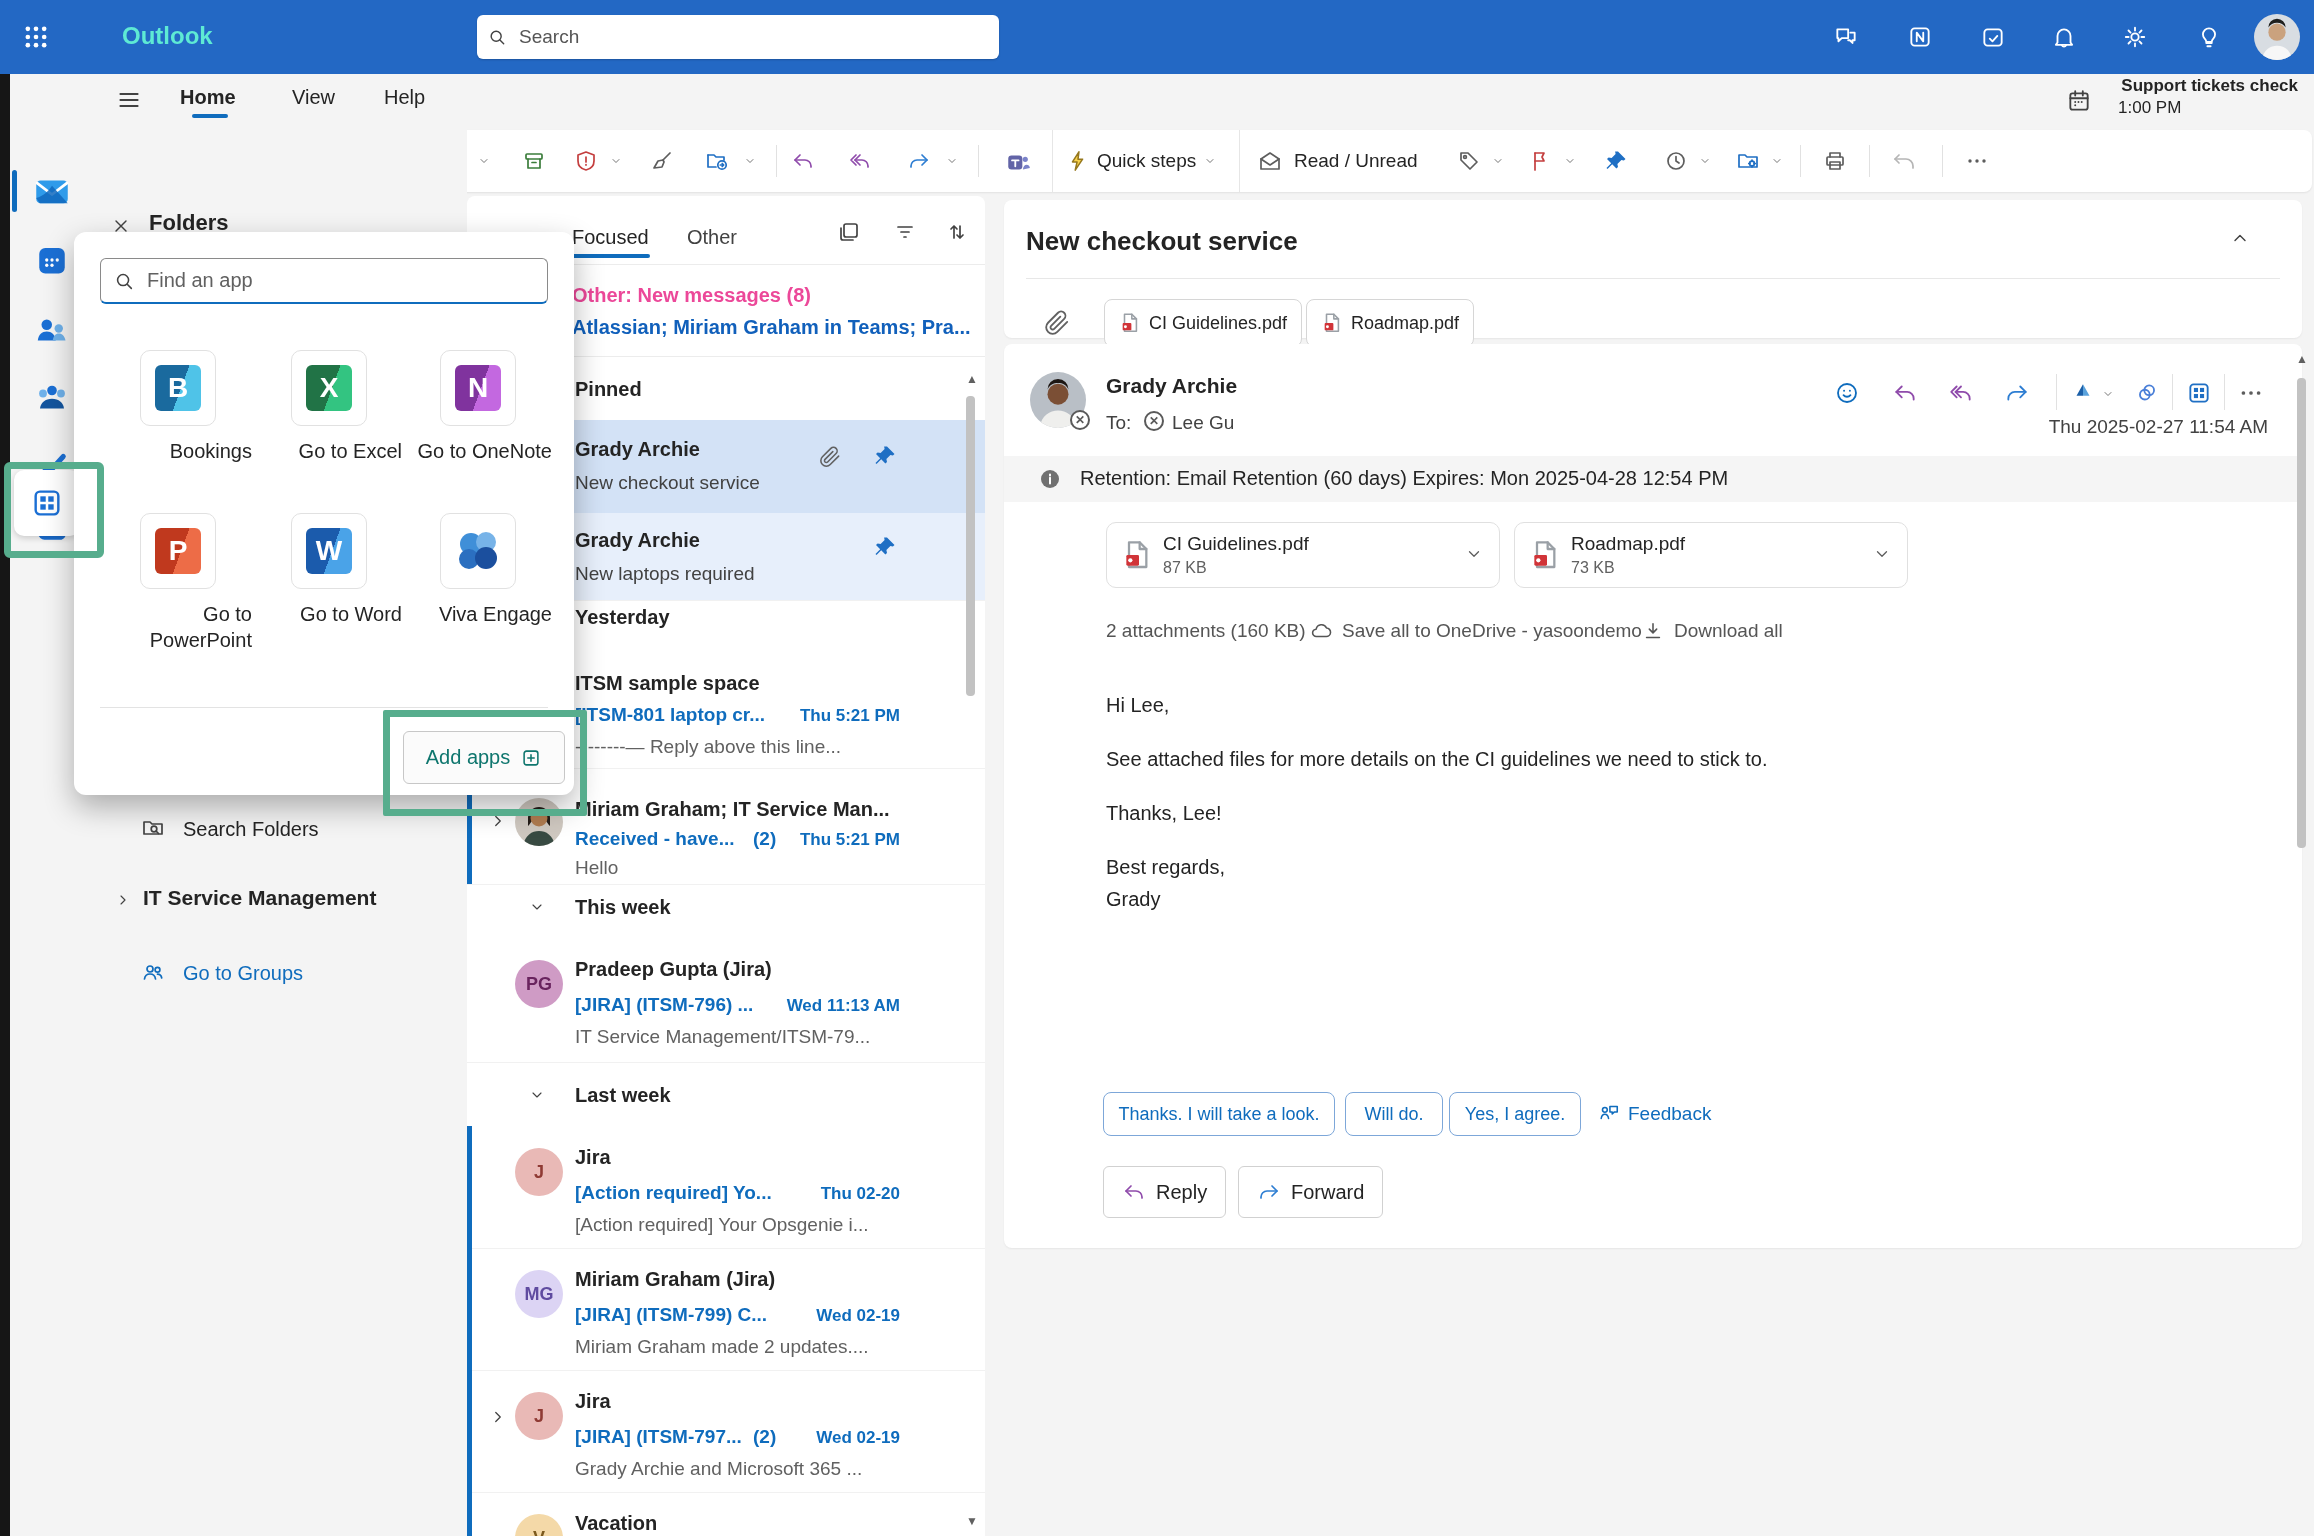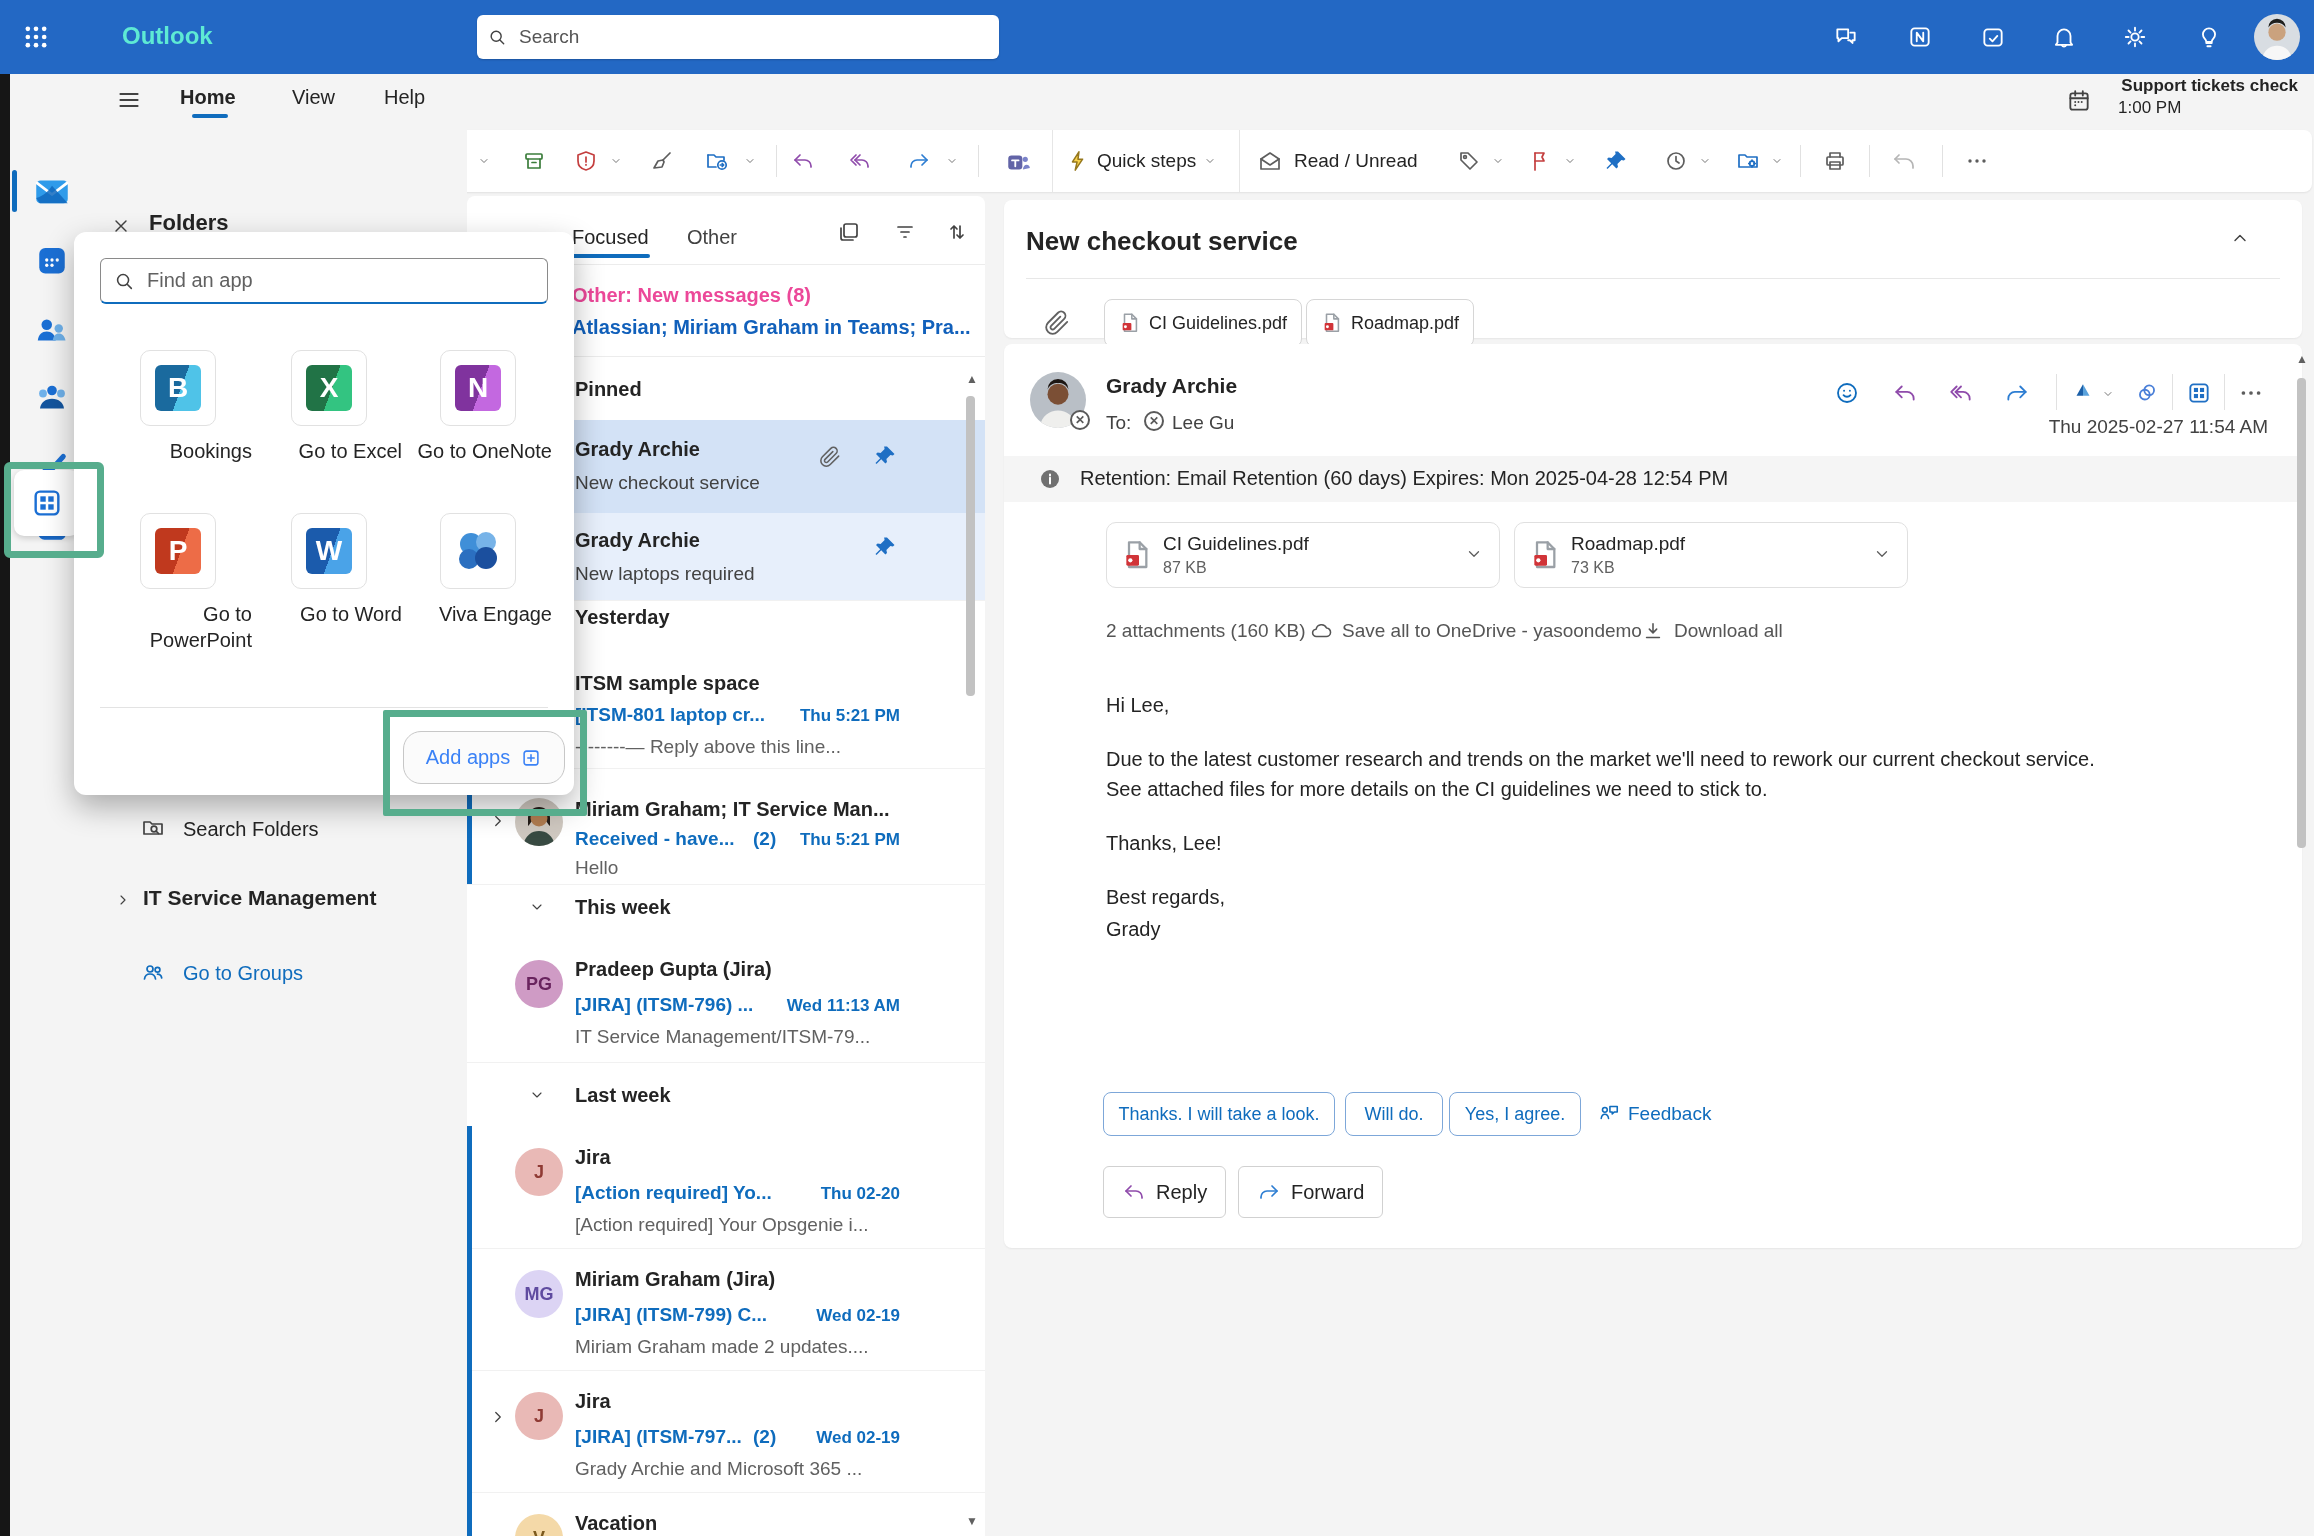--- a/index.html
+++ b/index.html
@@ -86,22 +86,22 @@
           box-shadow:0 12px 30px rgba(0,0,0,.30);z-index:40;}
   .fsearch{position:absolute;left:26px;top:26px;width:448px;height:46px;border:1px solid #8a8a8a;border-bottom:2px solid #0f6cbd;
            border-radius:6px;display:flex;align-items:center;gap:10px;padding:0 12px;box-sizing:border-box;}
   .fsearch input{border:none;outline:none;flex:1;font-size:20px;font-family:inherit;color:#242424;}
   .fsearch input::placeholder{color:#616161;}
   .tile{position:absolute;width:74px;height:74px;border:1px solid #e1e1e1;border-radius:10px;background:#fff;
         display:flex;align-items:center;justify-content:center;}
   .letter{width:46px;height:46px;border-radius:6px;color:#fff;font-size:28px;font-weight:700;display:flex;
           align-items:center;justify-content:center;}
   .tlabel{position:absolute;width:150px;text-align:right;font-size:20px;color:#242424;line-height:26px;}
-  .addapps{position:absolute;left:329px;top:499px;width:160px;height:51px;border:1px solid #c7c7c7;border-radius:18px;
-           background:#fbfbfb;display:flex;align-items:center;justify-content:center;gap:10px;font-size:20px;color:#3b82f6;}
+  .addapps{position:absolute;left:329px;top:499px;width:160px;height:51px;border:1px solid #c7c7c7;border-radius:6px;
+           background:#fbfbfb;display:flex;align-items:center;justify-content:center;gap:10px;font-size:20px;color:#0f766e;}
   .annot{position:absolute;border:7px solid #57ad8d;border-radius:6px;z-index:60;pointer-events:none;}
   .xbadge{display:inline-flex;width:20px;height:20px;border-radius:50%;border:2px solid #5a5a5a;background:#fff;
           color:#5a5a5a;align-items:center;justify-content:center;font-size:12px;font-weight:700;box-sizing:border-box;}
 </style>
 </head>
 <body>
 
 <svg width="0" height="0" style="position:absolute">
   <defs>
     <g id="i-dots9">
@@ -982,21 +982,20 @@
     <span class="abs gray-note" style="left:338px;top:276px">Save all to OneDrive - yasoondemo</span>
     <span class="abs" style="left:638px;top:276px;color:#555">
         <svg class="ic" width="22" height="22" viewBox="0 0 24 24">
           <use href="#i-down"></use>
         </svg>
       </span>
     <span class="abs gray-note" style="left:670px;top:276px">Download all</span>
 
     <div class="abs" style="left:102px;top:346px;width:1160px">
       <div class="bodyline" style="margin-bottom:24px">Hi Lee,</div>
-      <div class="bodyline">Due to the latest customer research and trends on the market we'll need to rework our current checkout service.</div>
       <div class="bodyline" style="margin-bottom:24px">See attached files for more details on the CI guidelines we need to stick to.</div>
       <div class="bodyline" style="margin-bottom:24px">Thanks, Lee!</div>
       <div class="bodyline" style="margin-bottom:2px">Best regards,</div>
       <div class="bodyline">Grady</div>
     </div>
 
     <div class="abs" style="left:0;top:748px;width:100%;height:44px">
       <span class="pill" style="left:99px;width:232px">Thanks. I will take a look.</span>
       <span class="pill" style="left:341px;width:98px">Will do.</span>
       <span class="pill" style="left:445px;width:132px">Yes, I agree.</span>

